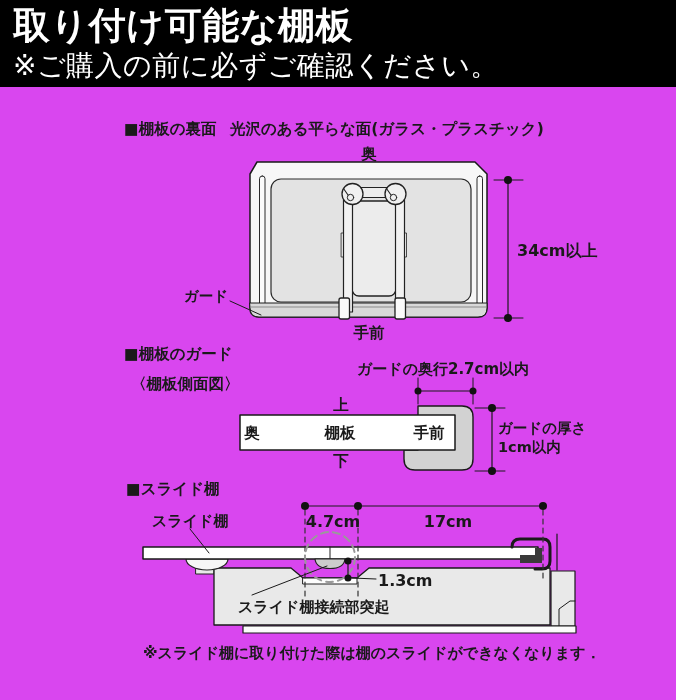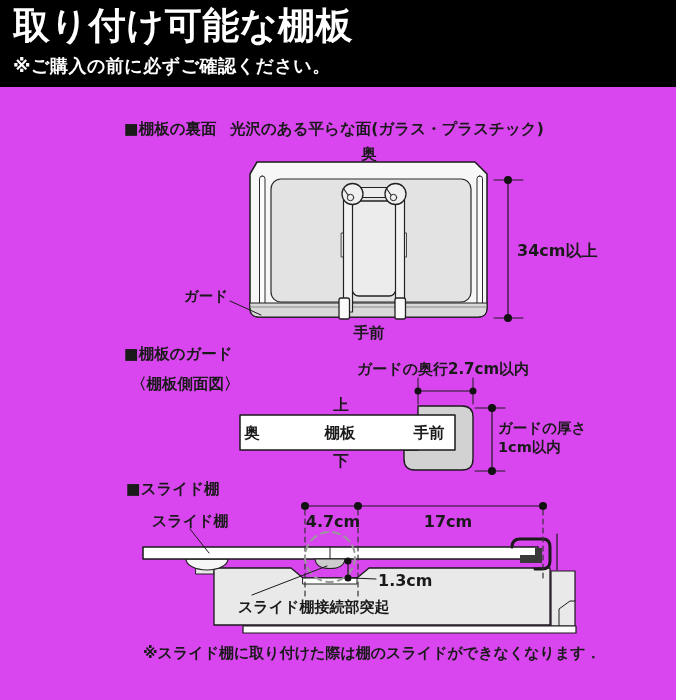--- a/index.html
+++ b/index.html
@@ -9,21 +9,21 @@
   }
   .header{
     position:absolute;left:0;top:0;width:700px;height:87px;
     background:#000000;color:#ffffff;box-sizing:border-box;
     padding:3px 0 0 13px;
   }
   .header .title{
     font-size:37px;font-weight:bold;line-height:46px;letter-spacing:0.5px;white-space:nowrap;
   }
   .header .subtitle{
-    font-size:18px;font-weight:bold;line-height:33px;letter-spacing:0.5px;white-space:nowrap;
+    font-size:28px;font-weight:normal;line-height:33px;letter-spacing:0.5px;white-space:nowrap;
   }
   svg text{
     font-family:"DejaVu Sans","Liberation Sans",sans-serif;
     font-weight:bold;fill:#1a1a1a;
   }
   .diagram-svg{position:absolute;left:0;top:0;}
 </style>
 </head>
 <body>
 

